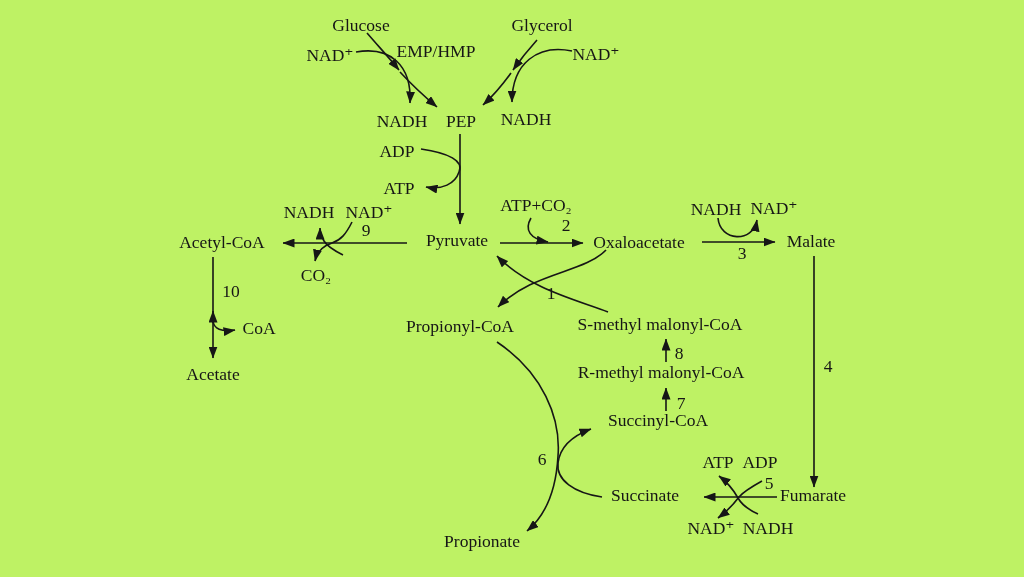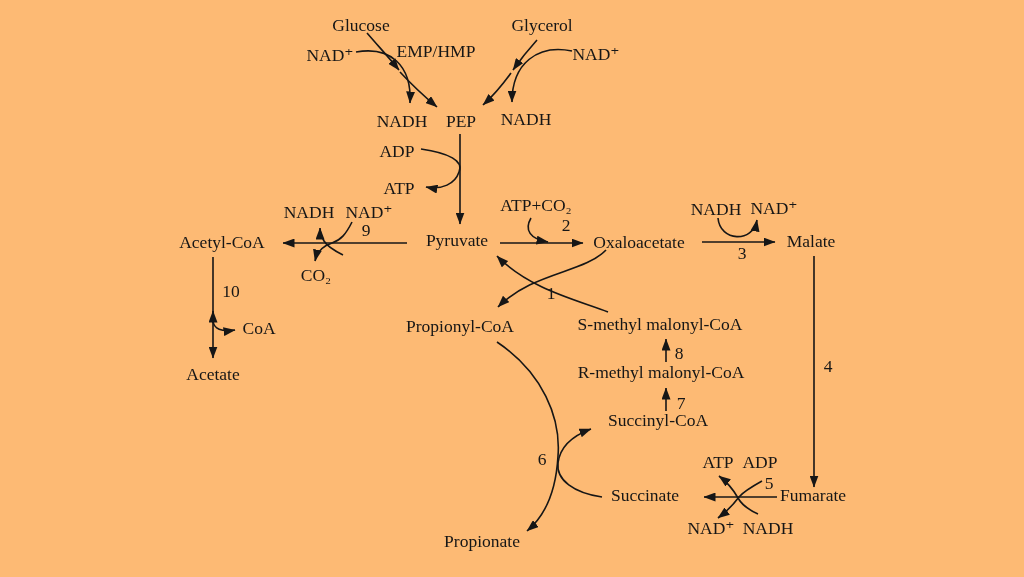--- a/index.html
+++ b/index.html
@@ -4,21 +4,21 @@
 <style>
   html, body {
     margin: 0;
     padding: 0;
     background: #ffffff;
   }
   .stage {
     position: relative;
     width: 1024px;
     height: 577px;
-    background: #fdba74;
+    background: #bef264;
     overflow: hidden;
   }
   svg { display: block; }
   .lbl {
     font-family: "Liberation Serif", "DejaVu Serif", serif;
     font-size: 17.5px;
     fill: #161616;
   }
   .arrow {
     fill: none;

